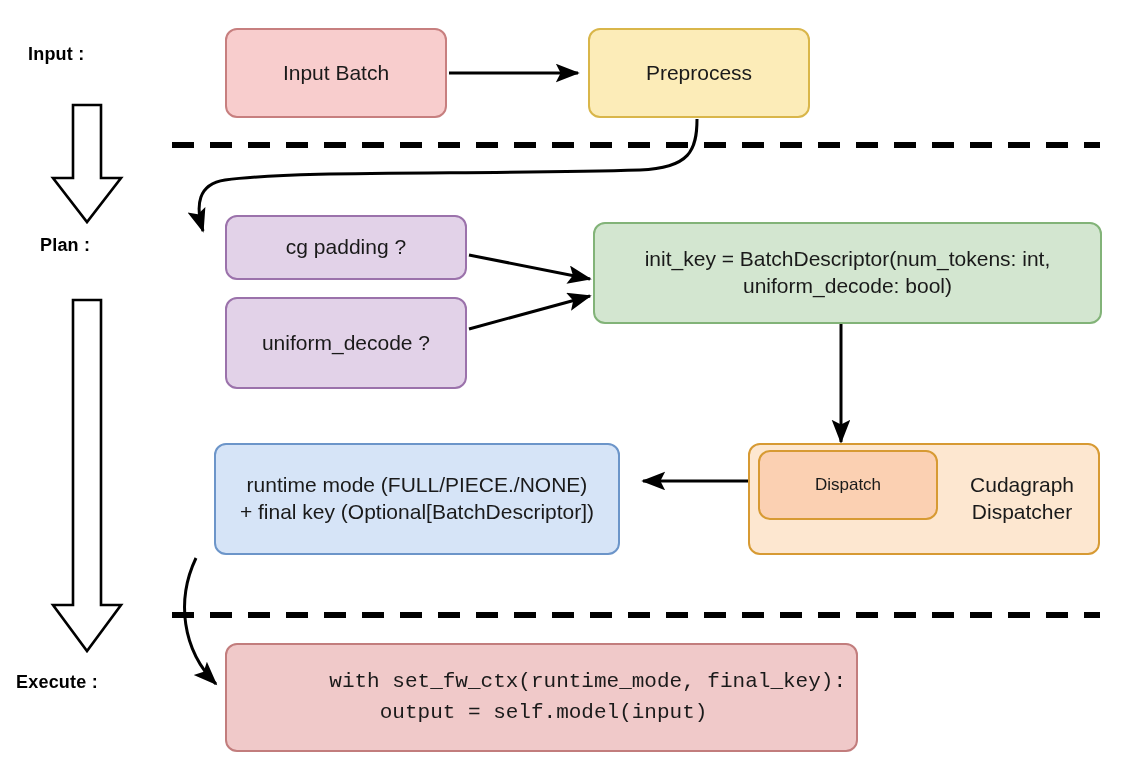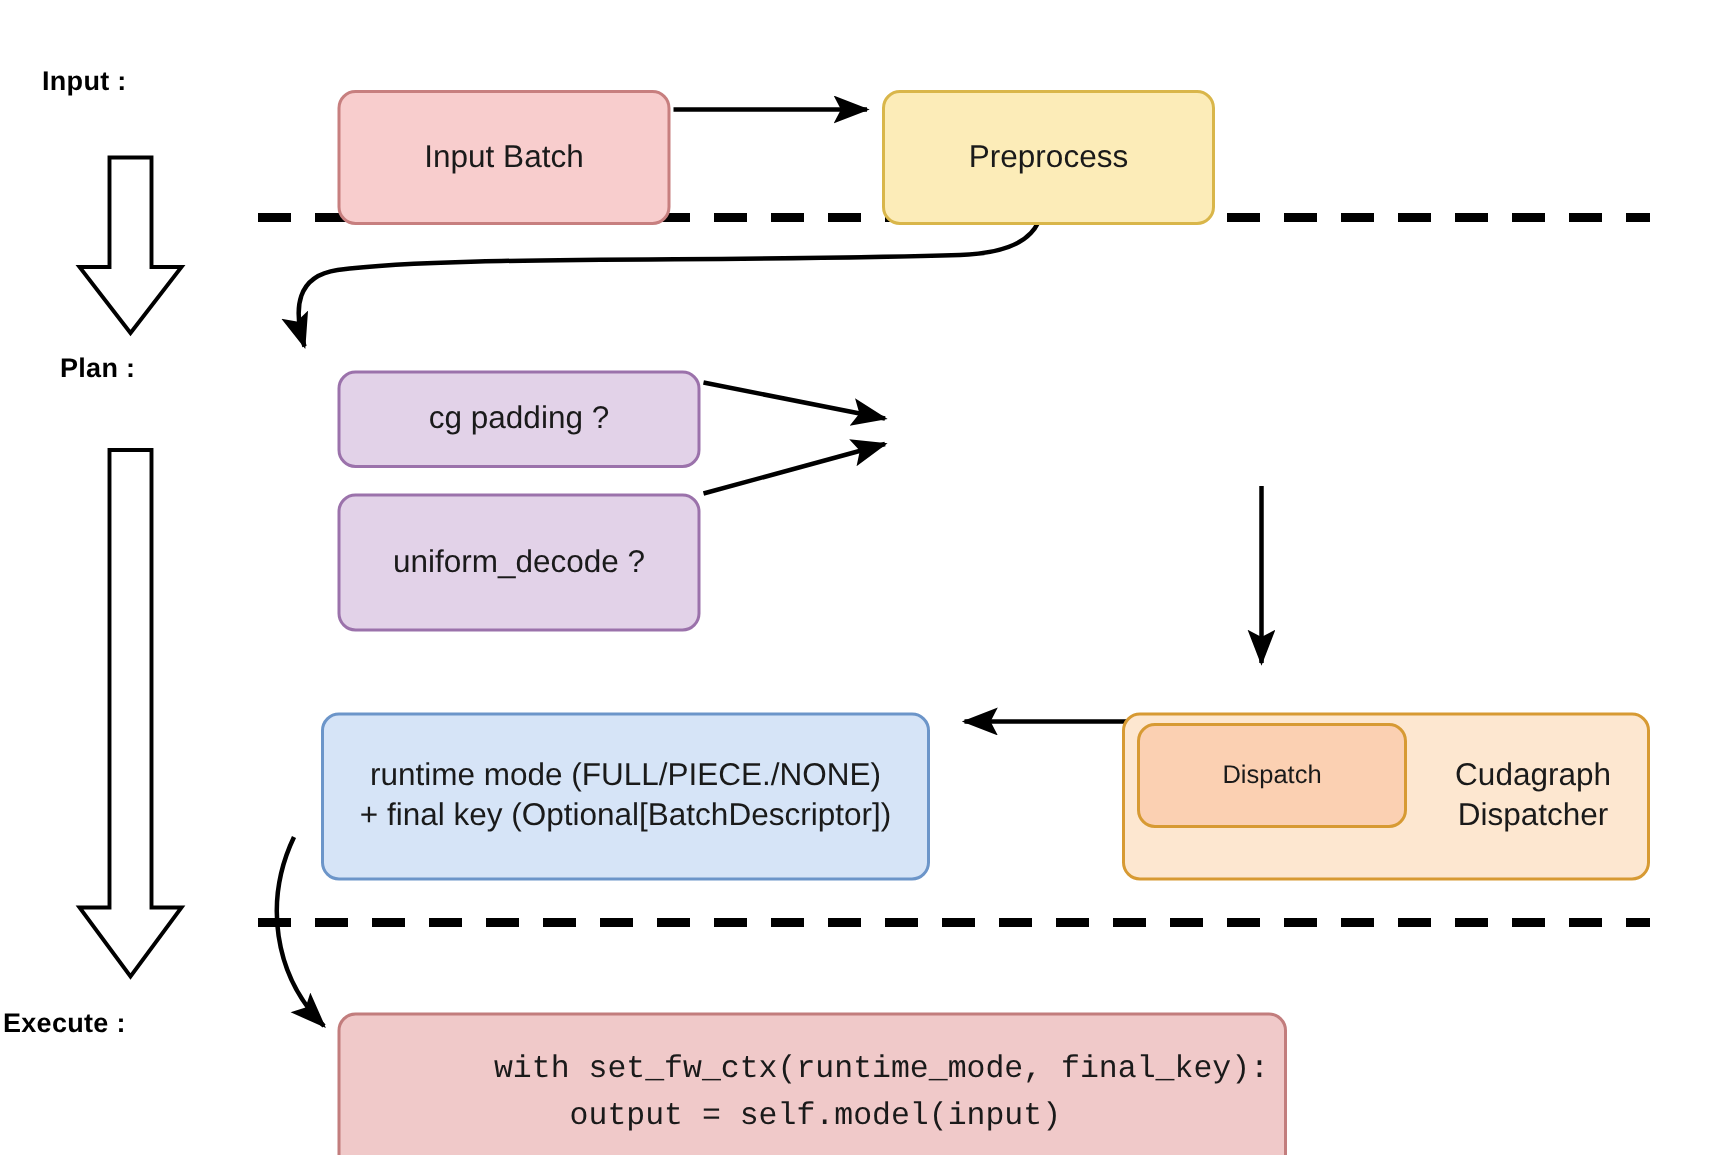--- a/index.html
+++ b/index.html
@@ -30,21 +30,20 @@
     border-radius:12px;
     border:2px solid #999;
     display:flex;
     align-items:center;
     justify-content:center;
     text-align:center;
     font-size:21px;
     line-height:1.28;
     color:#1a1a1a;
     padding:4px 10px;
-    margin-top:32px;
   }
   .node .txt{white-space:pre-line;}
 
   .n-pink  {background:#f8cdcd;border-color:#c77f7f;}
   .n-yellow{background:#fcecb8;border-color:#d9b64a;}
   .n-purple{background:#e2d2e8;border-color:#9b72ab;}
   .n-green {background:#d3e6d0;border-color:#82b378;}
   .n-blue  {background:#d6e4f7;border-color:#6c95c9;}
   .n-orange-outer{background:#fde7d0;border-color:#d79a33;}
   .n-orange-inner{background:#fbd0b2;border-color:#d79a33;}
@@ -95,38 +94,42 @@
 
     <line x1="172" y1="615" x2="1100" y2="615" stroke="#000" stroke-width="6" stroke-dasharray="22 16"></line>
 
     <path d="M 73,105 L 101,105 L 101,178 L 121,178 L 87,222 L 53,178 L 73,178 Z" fill="#ffffff" stroke="#000" stroke-width="2.6" stroke-linejoin="miter"></path>
 
     <path d="M 73,300 L 101,300 L 101,605 L 121,605 L 87,651 L 53,605 L 73,605 Z" fill="#ffffff" stroke="#000" stroke-width="2.6" stroke-linejoin="miter"></path>
   </svg>
 
   <div class="stage-label" style="left:28px;top:44px;">Input :</div>
   <div class="stage-label" style="left:40px;top:235px;text-align:center;">Plan :</div>
-  <div class="stage-label" style="left:2px;top:672px;">Execute :</div>
+  <div class="stage-label" style="left:16px;top:672px;">Execute :</div>
 
   <div class="node n-pink" style="left:225px;top:28px;width:222px;height:90px;">
     <span class="txt">Input Batch</span>
   </div>
 
   <div class="node n-yellow" style="left:588px;top:28px;width:222px;height:90px;">
     <span class="txt">Preprocess</span>
   </div>
 
   <div class="node n-purple" style="left:225px;top:215px;width:242px;height:65px;">
     <span class="txt">cg padding ?</span>
   </div>
 
   <div class="node n-purple" style="left:225px;top:297px;width:242px;height:92px;">
     <span class="txt">uniform_decode ?</span>
   </div>
 
+  <div class="node n-green" style="left:593px;top:222px;width:509px;height:102px;">
+    <span class="txt">init_key = BatchDescriptor(num_tokens: int,
+uniform_decode: bool)</span>
+  </div>
 
   <div class="node n-orange-outer" style="left:748px;top:443px;width:352px;height:112px;justify-content:flex-end;padding-right:24px;">
     <span class="txt">Cudagraph
 Dispatcher</span>
   </div>
 
   <div class="node n-orange-inner" style="left:758px;top:450px;width:180px;height:70px;font-size:17px;">
     <span class="txt">Dispatch</span>
   </div>
 

